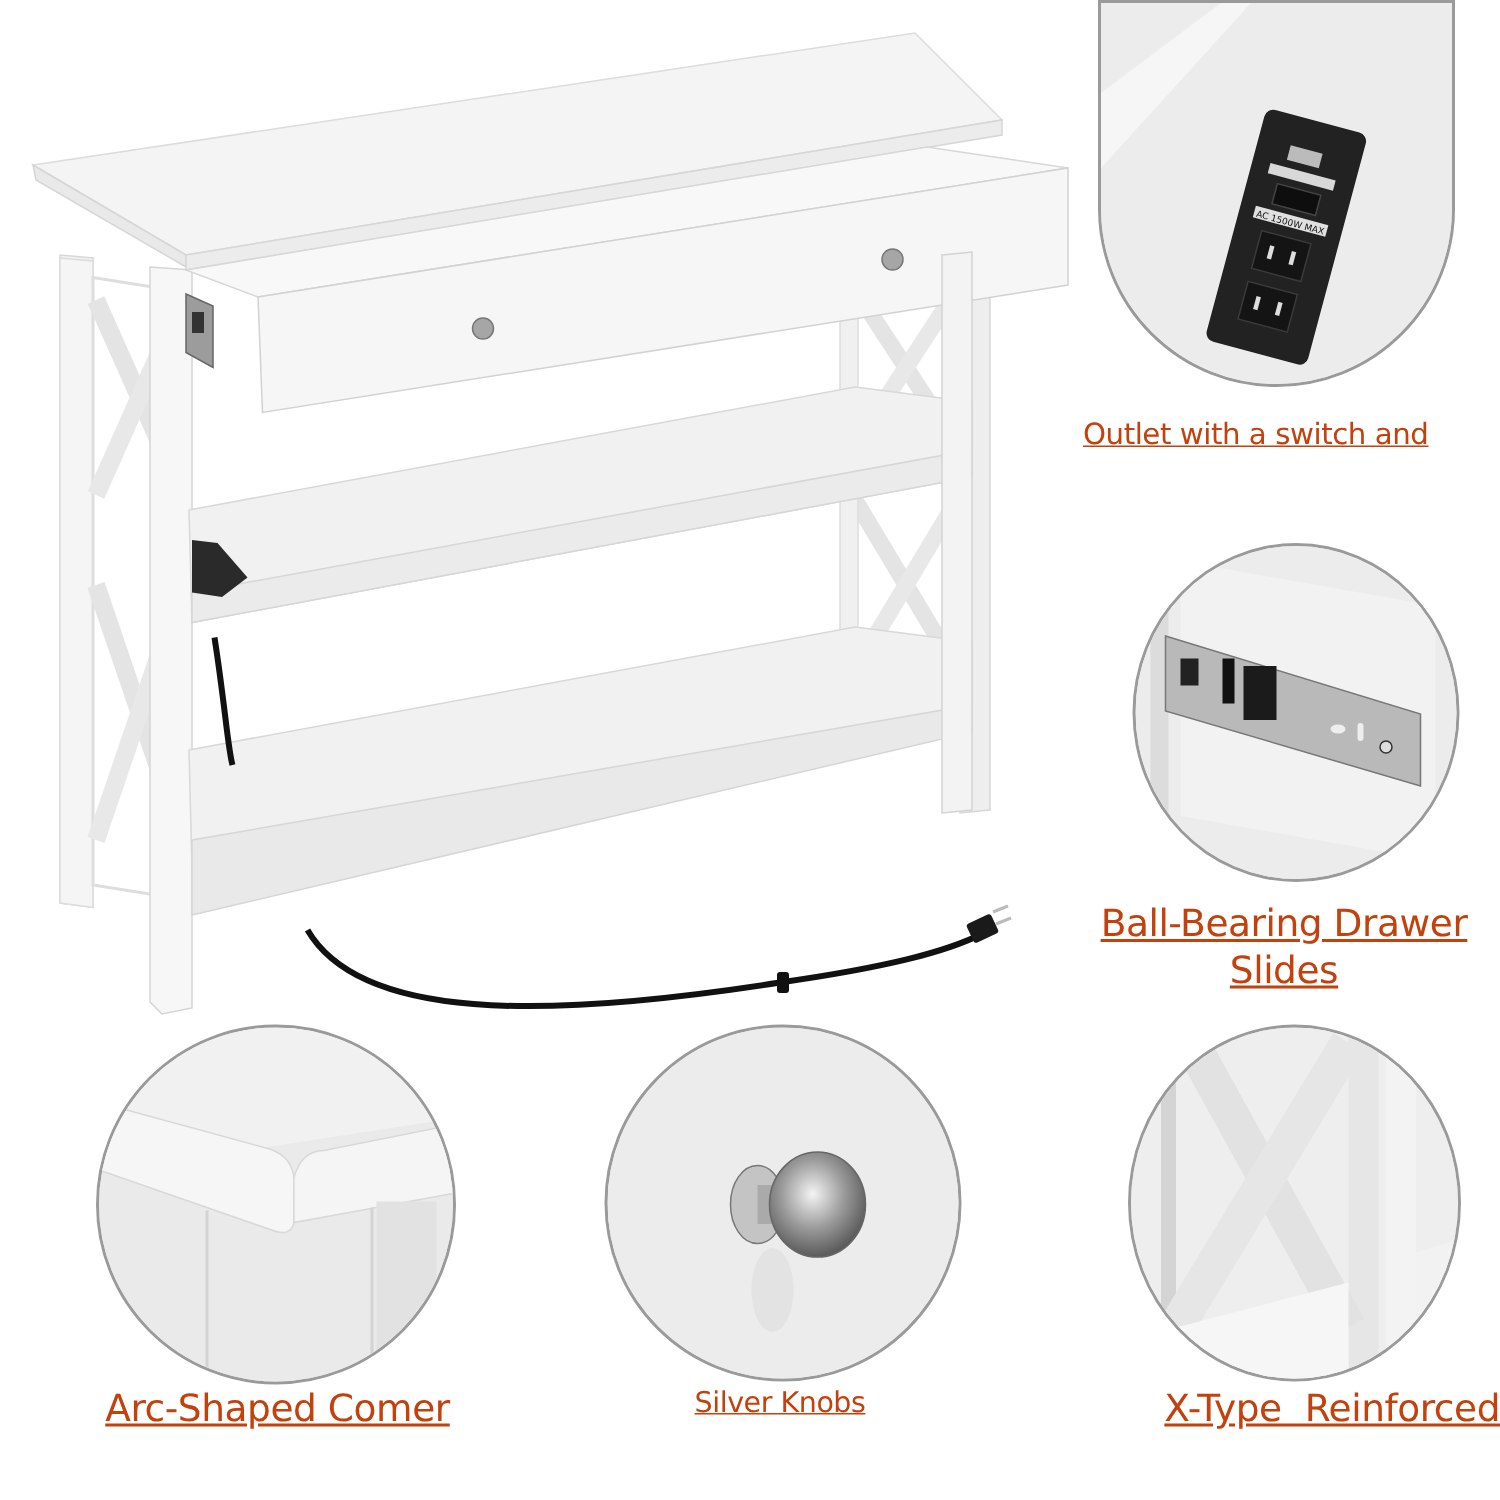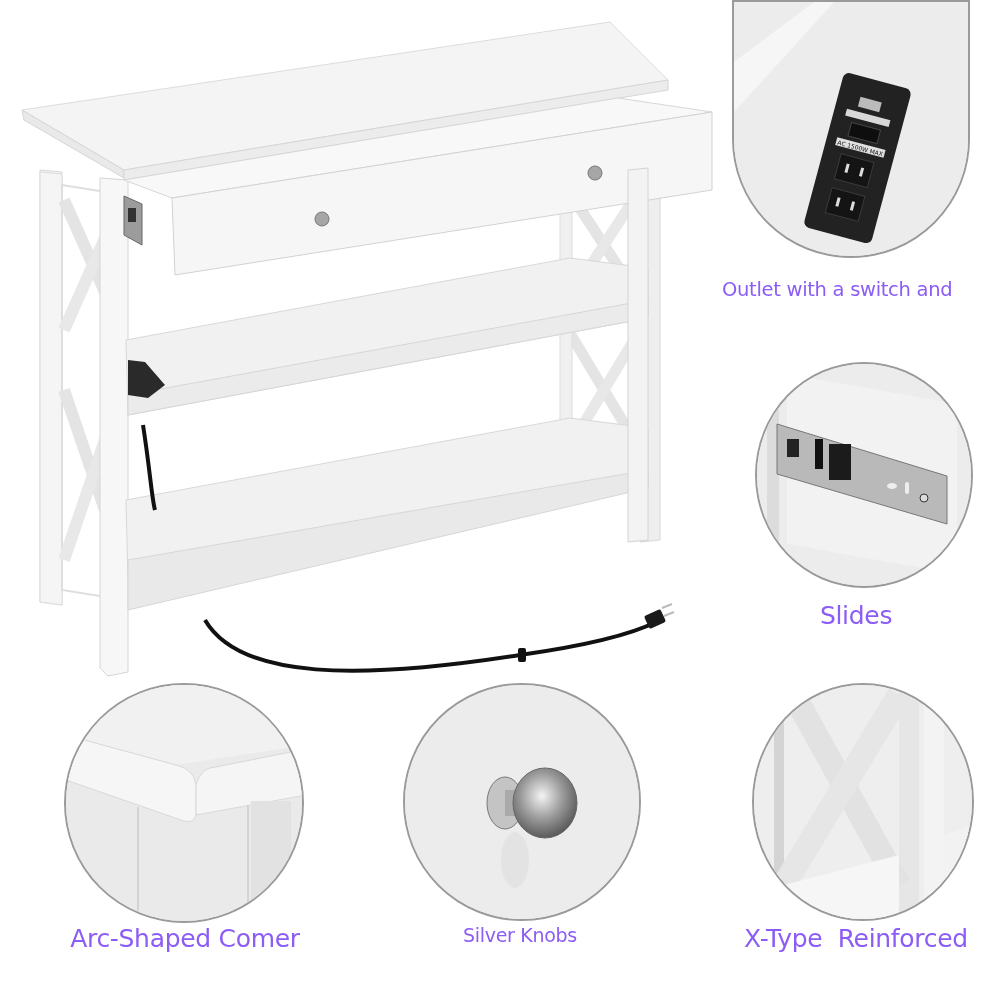--- a/index.html
+++ b/index.html
@@ -1,20 +1,20 @@
 <!DOCTYPE html>
 <html><head>
 <meta charset="utf-8">
 <style>
   html, body { margin:0; padding:0; background:#ffffff; }
   body { width:1000px; height:1000px; position:relative; overflow:hidden;
          font-family:"DejaVu Sans","Liberation Sans",sans-serif; color:#111; }
   .circle { position:absolute; border-radius:50%; border:2px solid #9a9a9a;
             overflow:hidden; background:#ececec; box-sizing:border-box; }
-  .caption { position:absolute; text-align:center; color:#8b5cf6; line-height:1.22; letter-spacing:-0.3px; }
+  .caption { position:absolute; text-align:center; color:#c2410c; line-height:1.22; letter-spacing:-0.3px;text-decoration:underline; }
   .main-svg { position:absolute; left:0; top:0; }
 </style>
 </head>
 <body>
 
 <svg class="main-svg" width="720" height="690" viewBox="0 0 720 690">
 
   <polygon points="640,170 660,168 660,540 640,542" fill="#eeeeee" stroke="#d8d8d8"></polygon>
 
   <polygon points="40,170 62,172 62,605 40,602" fill="#f2f2f2" stroke="#d8d8d8"></polygon>
@@ -107,20 +107,21 @@
       <rect x="30" y="75" width="12" height="18" fill="#222"></rect>
       <rect x="58" y="75" width="8" height="30" fill="#111"></rect>
       <rect x="72" y="80" width="22" height="36" fill="#1b1b1b"></rect>
       <ellipse cx="135" cy="122" rx="5" ry="3" fill="#eee"></ellipse>
       <rect x="148" y="118" width="4" height="12" rx="2" fill="#eee"></rect>
       <circle cx="167" cy="134" r="4" fill="#ddd" stroke="#333"></circle>
     </g>
   </svg>
 </div>
 <div class="caption" style="left:712px; top:601px; width:288px; font-size:25px;">
+  <div>Ball-Bearing Drawer</div>
   <div>Slides</div>
 </div>
 
 <div class="circle" style="left:64px; top:683px; width:240px; height:240px;">
   <svg width="240" height="240" viewBox="0 0 240 240">
     <rect width="240" height="240" fill="#eaeaea"></rect>
     <polygon points="0,50 110,80 240,60 240,0 0,0" fill="#f1f1f1"></polygon>
     <path d="M0,50 L110,80 Q128,84 130,100 L130,130 Q128,140 115,135 L0,95 Z" fill="#f6f6f6" stroke="#d8d8d8"></path>
     <path d="M130,100 Q135,82 150,82 L240,64 L240,110 L130,130 Z" fill="#f5f5f5" stroke="#d8d8d8"></path>
     <line x1="72" y1="122" x2="72" y2="240" stroke="#d3d3d3" stroke-width="2"></line>
@@ -158,14 +159,14 @@
     <rect x="20" y="30" width="10" height="200" fill="#d4d4d4"></rect>
     <rect x="145" y="0" width="20" height="238" fill="#e6e6e6"></rect>
     <rect x="170" y="0" width="20" height="238" fill="#f3f3f3"></rect>
     <line x1="40" y1="10" x2="145" y2="200" stroke="#e2e2e2" stroke-width="24"></line>
     <line x1="145" y1="10" x2="30" y2="200" stroke="#e6e6e6" stroke-width="24"></line>
     <polygon points="30,200 145,170 145,238 30,238" fill="#f6f6f6"></polygon>
     <polygon points="190,150 222,140 222,238 190,238" fill="#f2f2f2"></polygon>
   </svg>
 </div>
 <div class="caption" style="left:712px; top:924px; width:288px; font-size:25px;">
-  <div style="white-space:pre;">X-Type  Reinforced</div>
+  <div style="white-space:pre;text-align:right;">X-Type  Reinforced</div>
 </div>
 
 </body></html>

